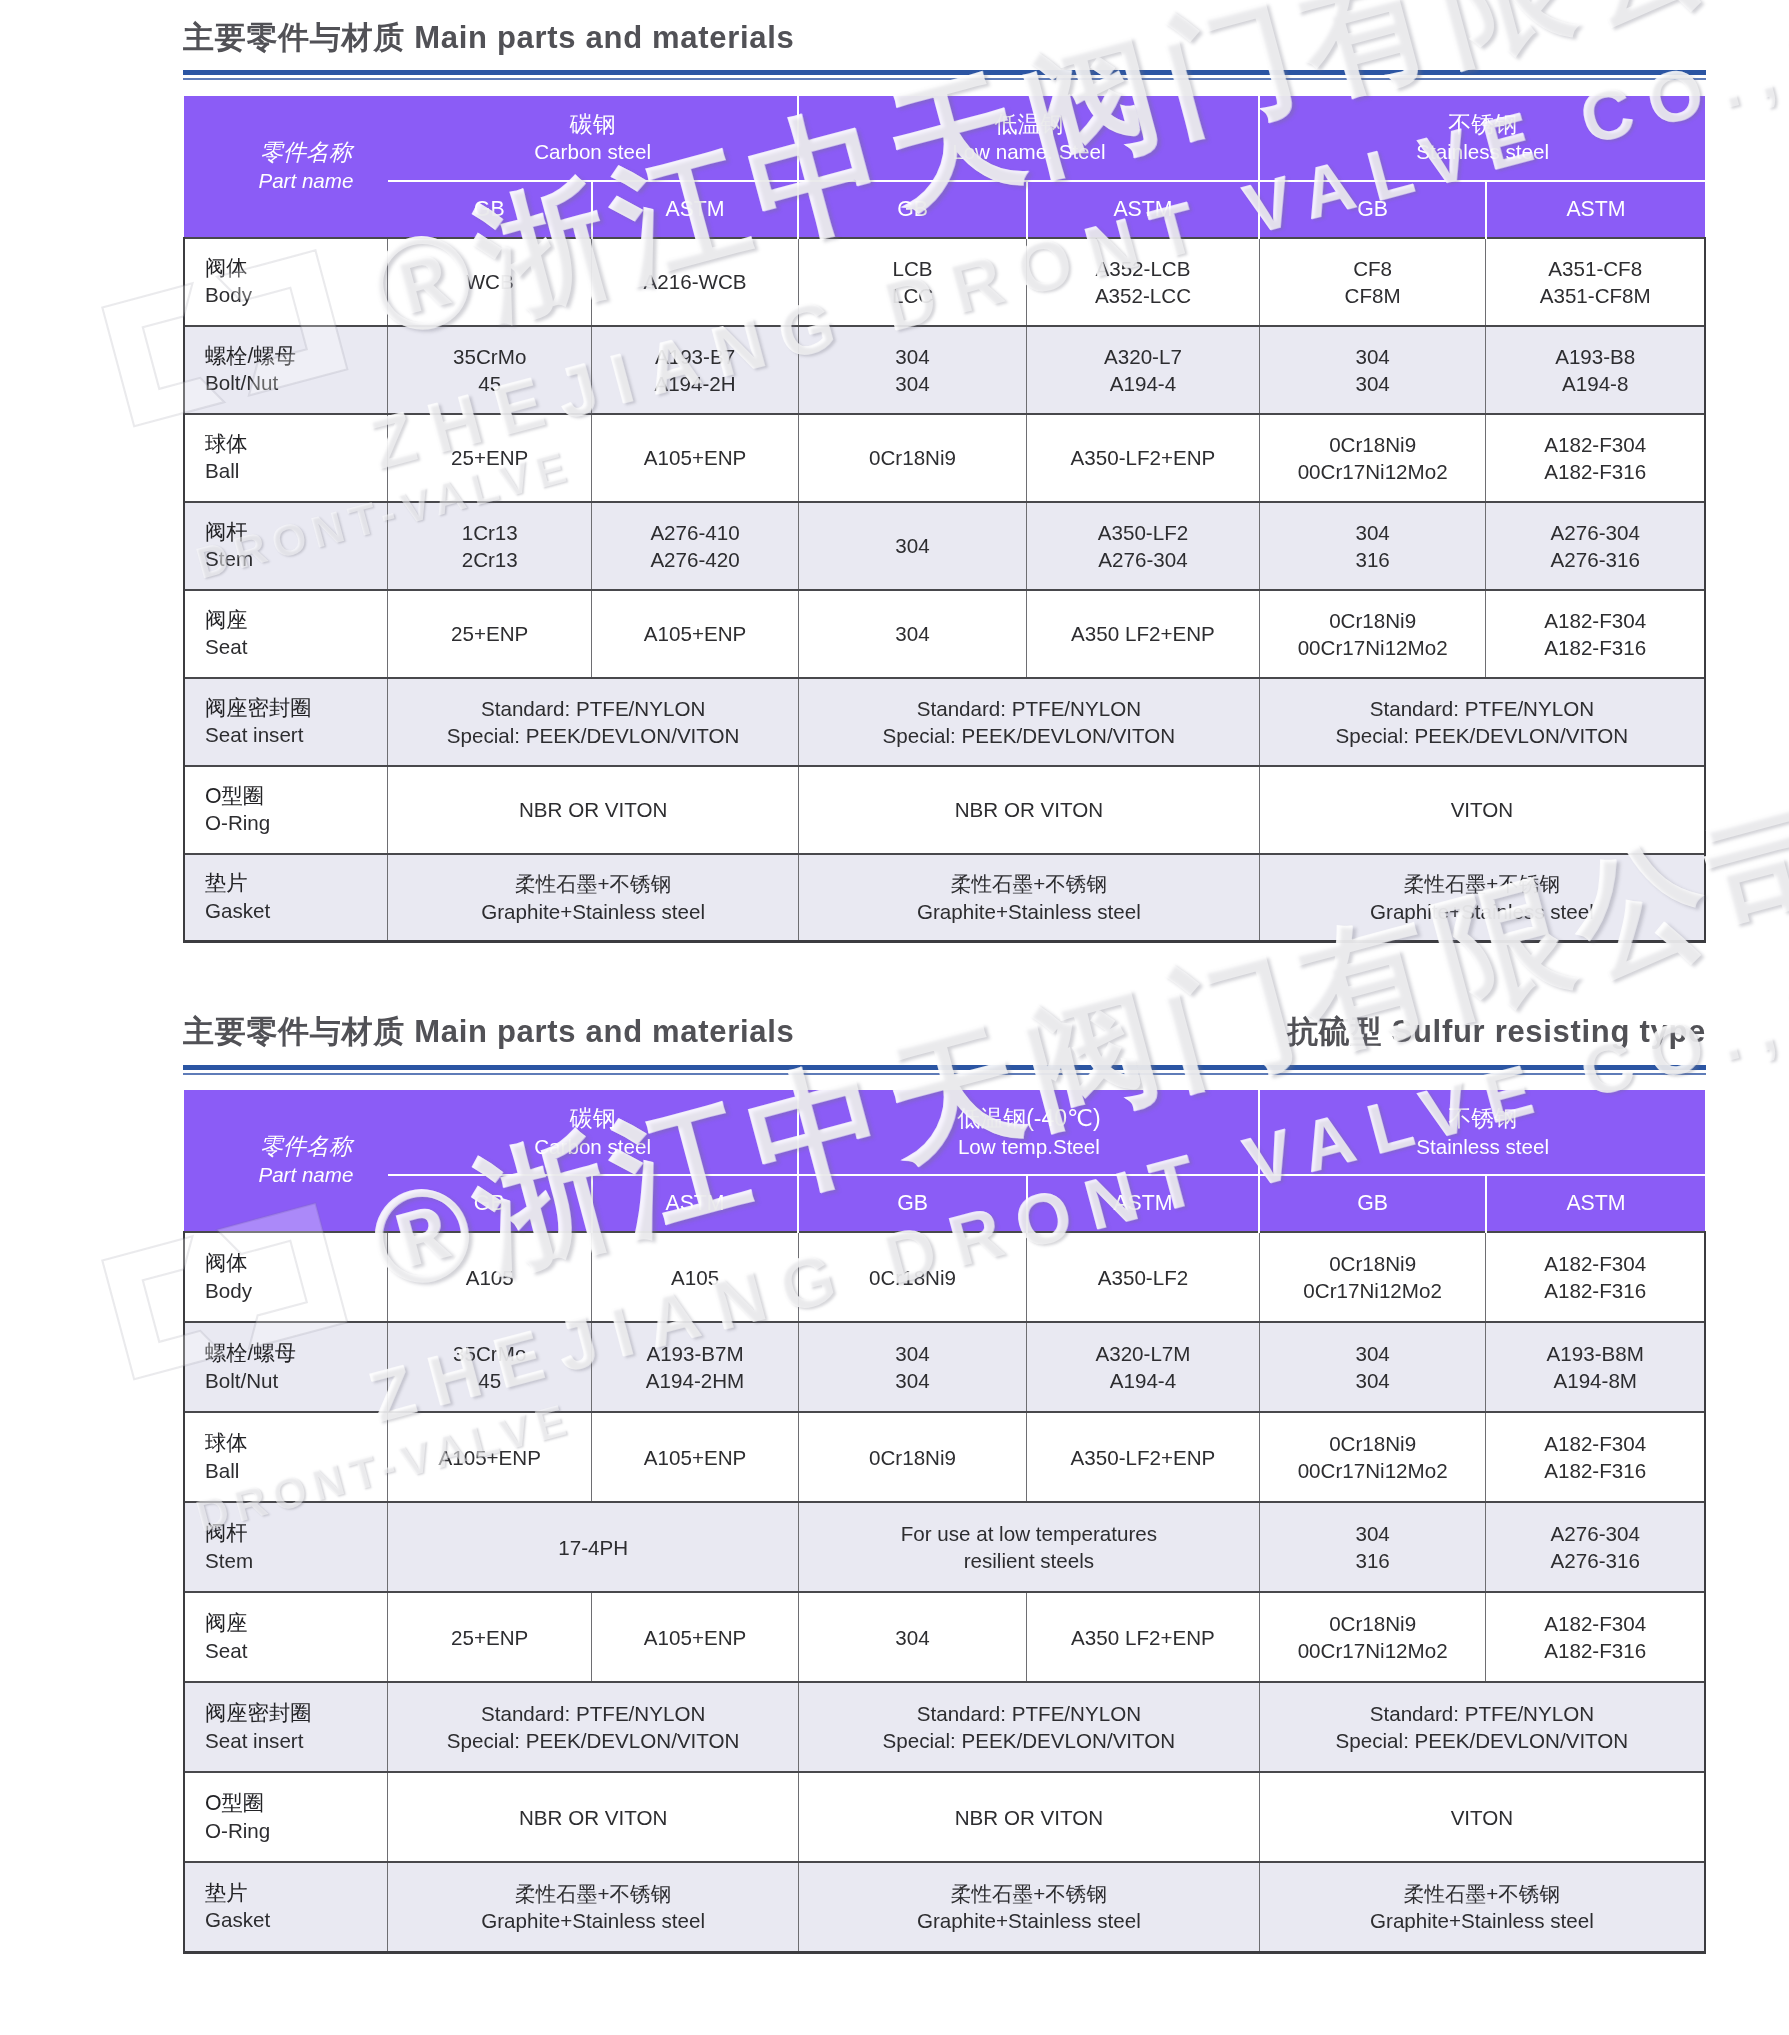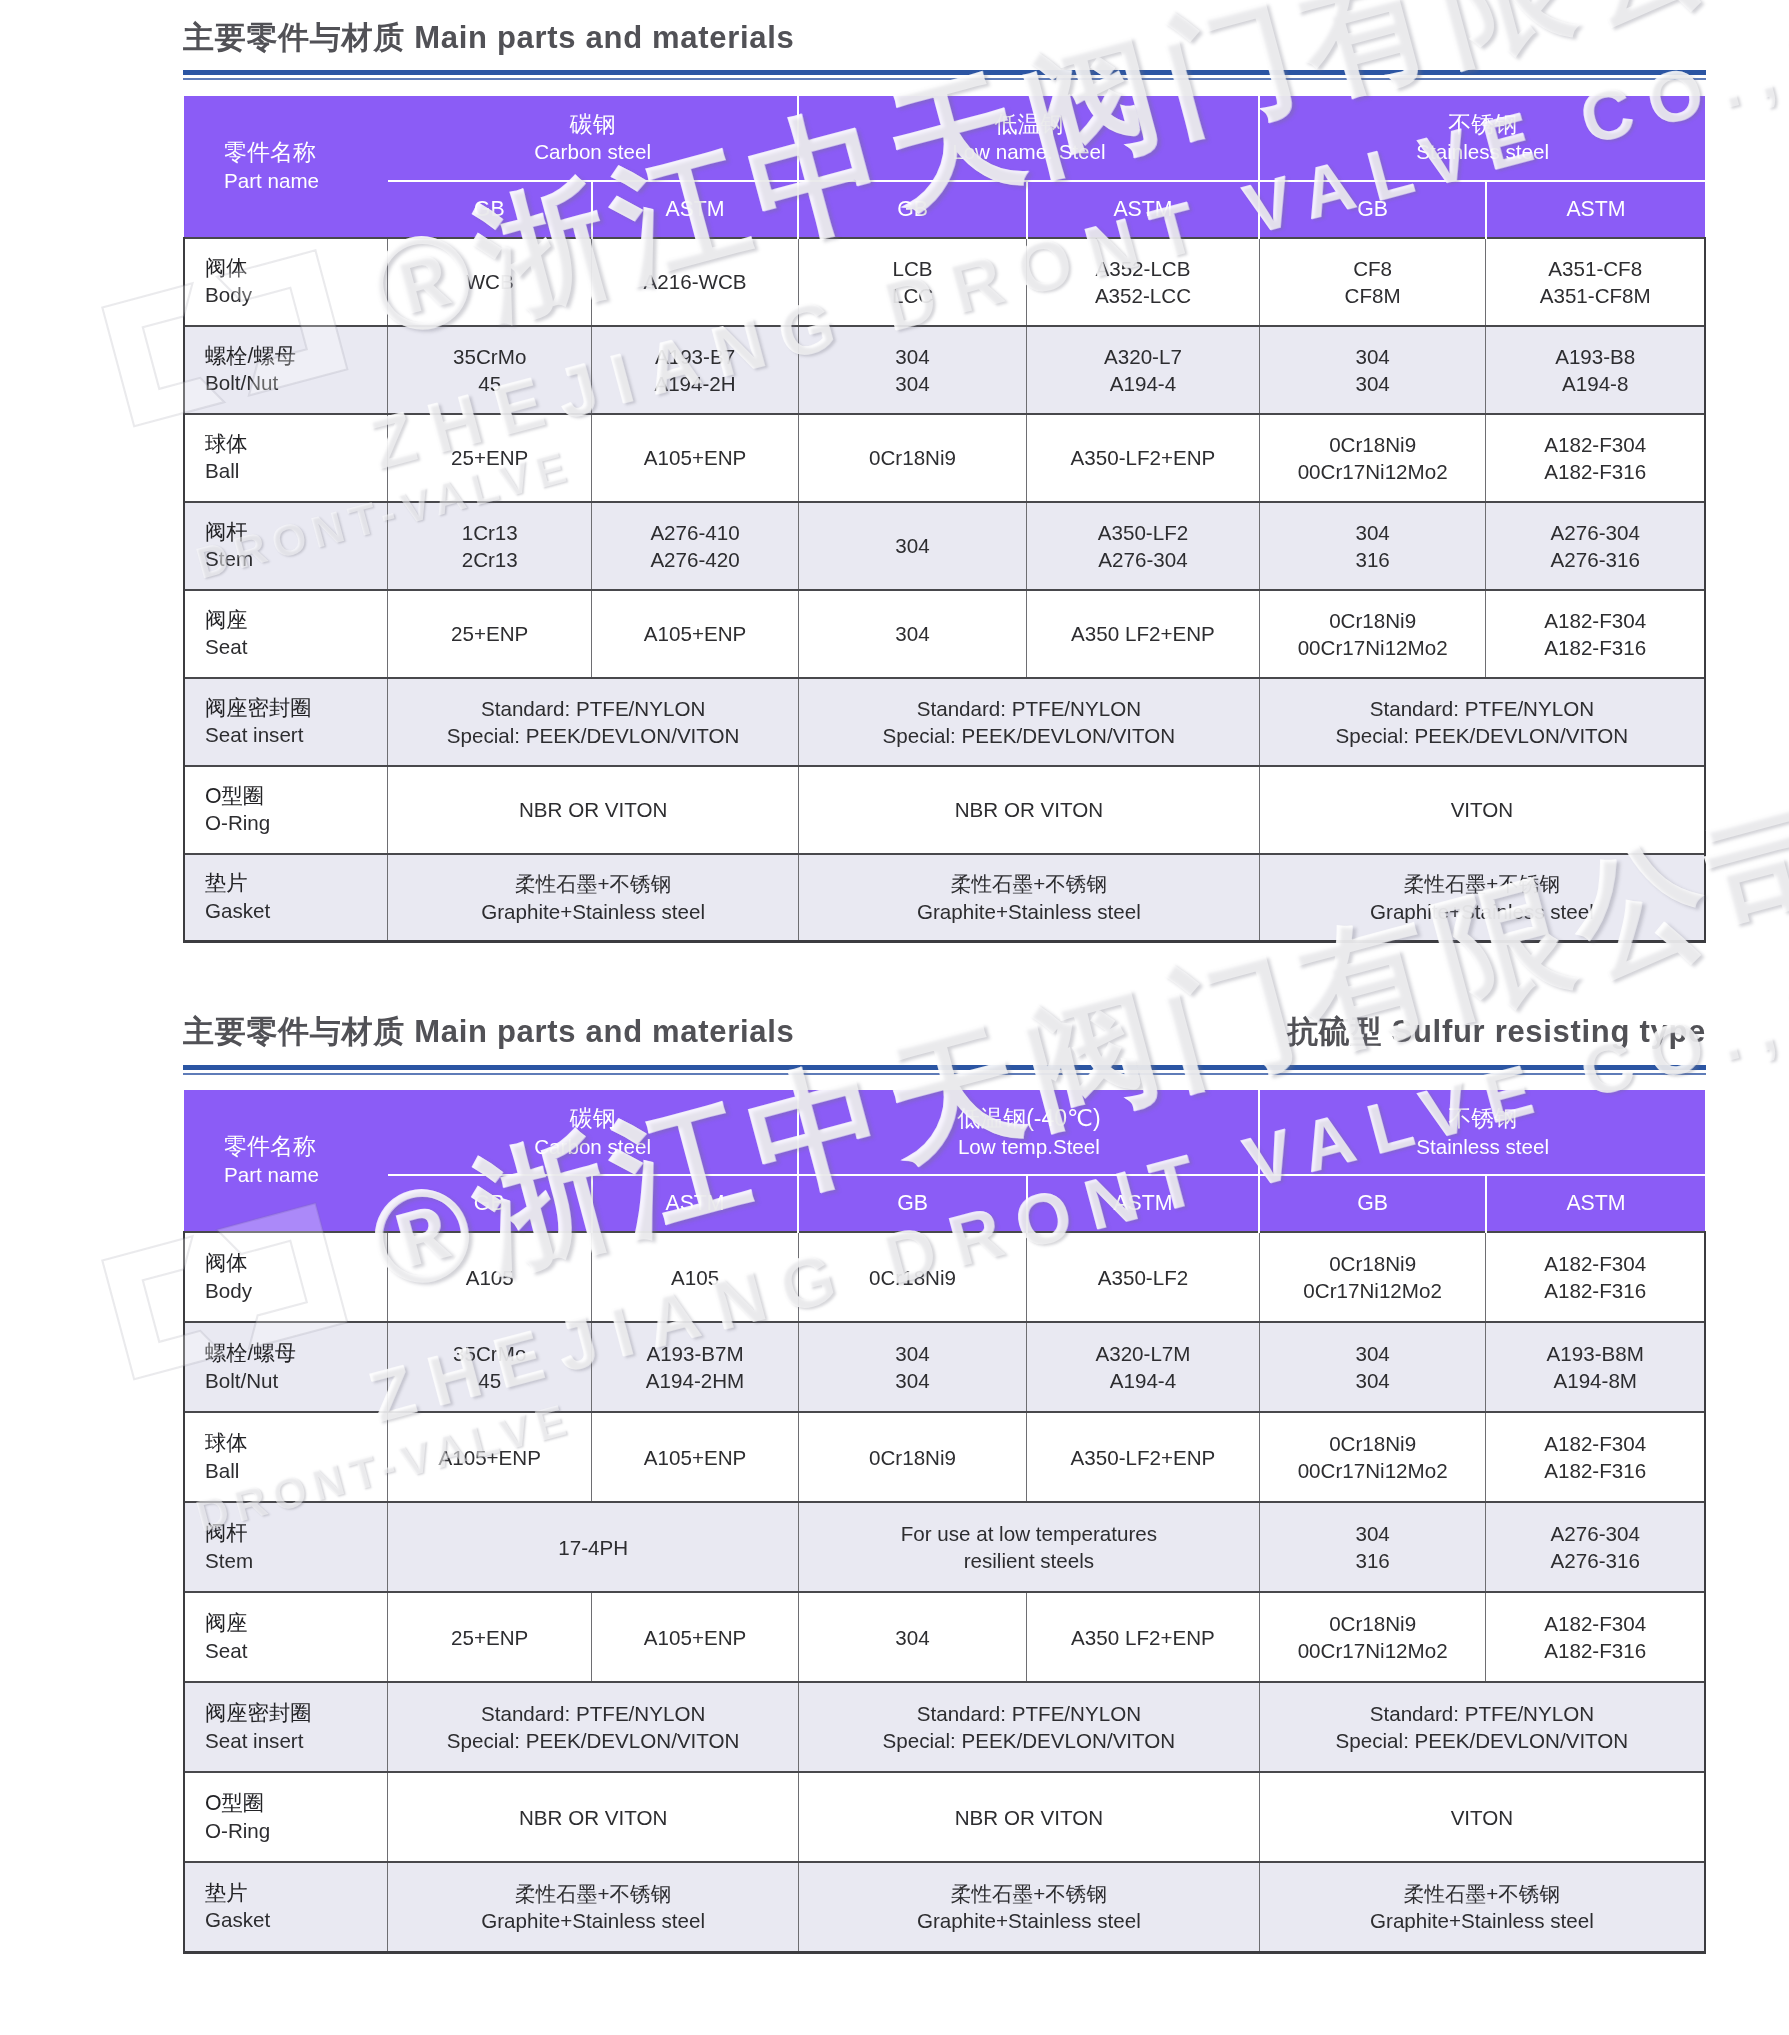--- a/index.html
+++ b/index.html
@@ -31,21 +31,21 @@
   col.c1{width:13.4%;} col.c2{width:13.6%;}
   col.c3{width:15.0%;} col.c4{width:15.3%;}
   col.c5{width:14.9%;} col.c6{width:14.4%;}
 
   thead th{
     background:#8b5cf6;color:#ffffff;font-weight:normal;
     padding:0;vertical-align:middle;text-align:center;border:0;
   }
   thead tr.grp{height:85px;}
   thead tr.sub{height:57px;}
-  th.part-h{text-align:left;padding-left:40px;}
+  th.part-h{text-align:center;padding-left:40px;font-style:italic;}
   th.g-sep{border-left:2.8px solid #ffffff;}
   thead tr.sub th{border-top:2.8px solid #ffffff;font-size:21.3px;text-align:center;}
   thead tr.sub th.in-sep{border-left:2.1px solid #ffffff;}
   .h-cn{display:block;font-size:23px;line-height:1.3;}
   .h-en{display:block;font-size:20.6px;line-height:1.3;}
 
   tbody tr{height:88px;}
   .sec2 tbody tr{height:90px;}
   tbody td{
     border-left:1.4px solid #6e6e72;border-top:2.8px solid #48484c;

